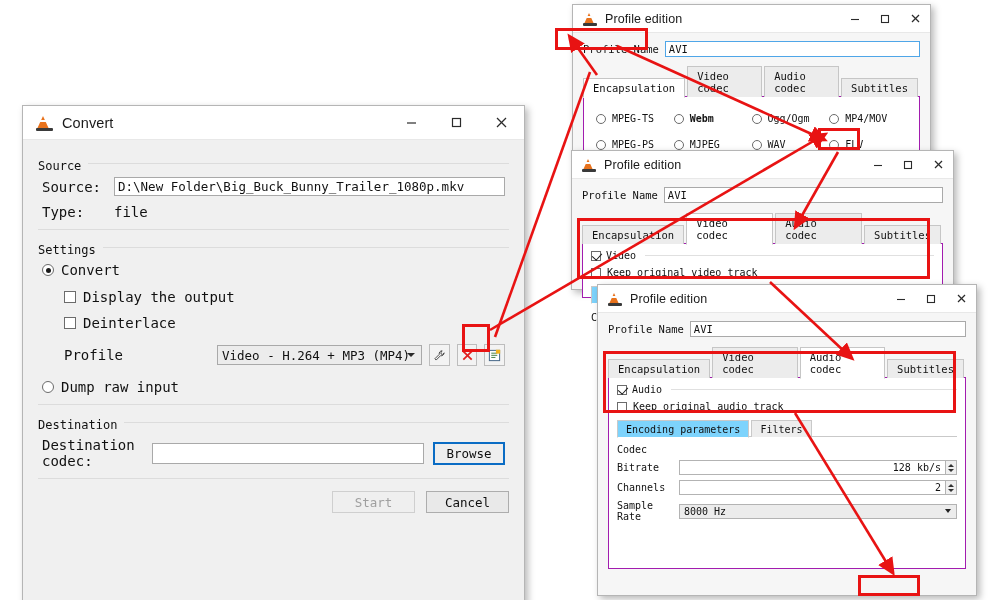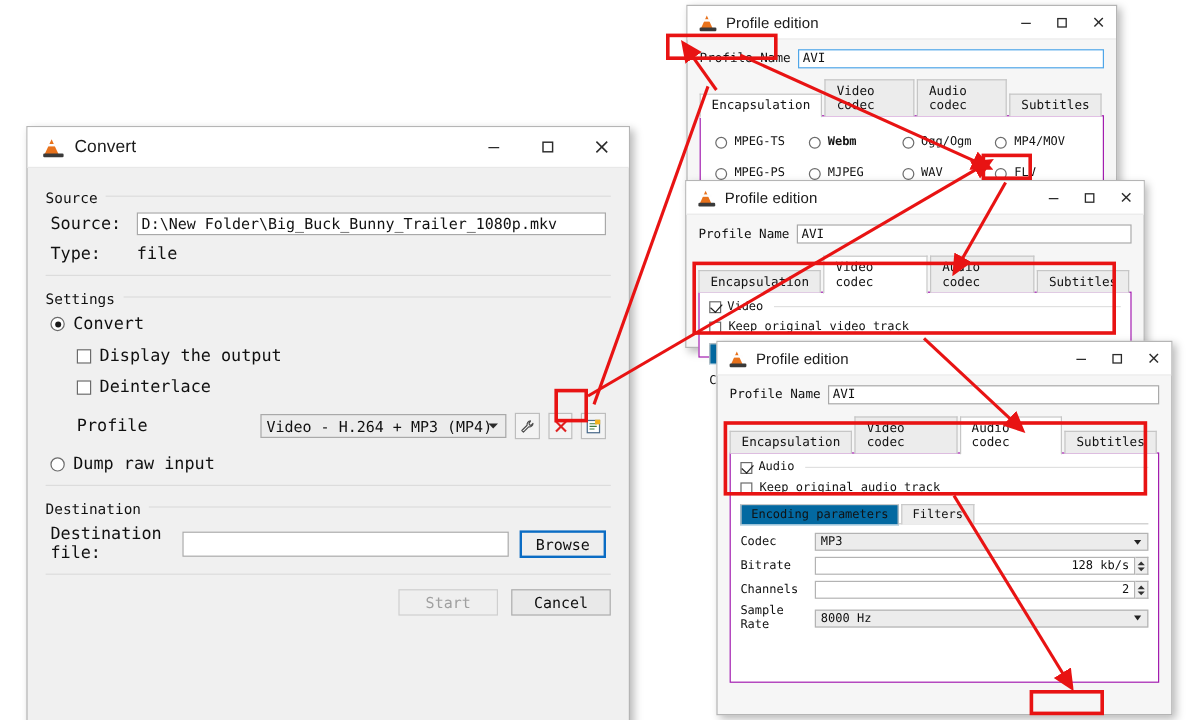--- a/index.html
+++ b/index.html
@@ -143,21 +143,21 @@
   .inner-grp-hdr{display:flex;align-items:center;gap:5px;font-size:10px;color:#111;position:relative;}
   .inner-grp-hdr .line{flex:1;height:1px;background:#e0e0e0;margin-left:4px;}
   .sub-check{display:flex;align-items:center;gap:6px;font-size:10px;color:#111;margin-top:6px;}
   .sub-check .check{width:10px;height:10px;}
 
   .subtabs{display:flex;align-items:flex-end;margin-top:7px;}
   .subtab{
     font-size:10px;color:#111;padding:2.5px 8px;border:1px solid #c9c9c9;border-bottom:none;
     background:#ededed;margin-right:2px;box-sizing:border-box;
   }
-  .subtab.active{background:#0369a1;position:relative;top:1px;border-bottom:1px solid #fff;}
+  .subtab.active{background:#7dd3fc;position:relative;top:1px;border-bottom:1px solid #fff;}
   .subpanel{border-top:1px solid #c9c9c9;margin-top:-1px;padding:7px 0 0 0;}
 
   .frow{display:flex;align-items:center;font-size:10px;color:#111;margin-bottom:5px;}
   .frow .fl{width:62px;flex:none;}
   .fctl{
     flex:1;height:15px;border:1px solid #b3b3b3;background:#ececec;
     display:flex;align-items:center;padding:0 4px;font-size:10px;color:#111;
     box-sizing:border-box;position:relative;
   }
   .fctl.white{background:#ffffff;justify-content:flex-end;}
@@ -283,21 +283,21 @@
       </div>
     </div>
 
     <div style="margin-top:10px;">
       <div style="position:relative;height:14px;">
         <div style="position:absolute;left:0;right:0;top:7px;height:1px;background:#dcdcdc;"></div>
         <span class="mono" style="position:relative;background:#f0f0f0;padding-right:7px;font-size:12px;color:#111;">Destination</span>
       </div>
       <div style="padding:0 4px 9px 4px;border-bottom:1px solid #dcdcdc;">
         <div class="row" style="margin-top:8px;">
-          <span class="mono lbl" style="width:110px;flex:none;">Destination file:</span>
+          <span class="mono lbl" style="width:110px;flex:none;">Destination codec:</span>
           <span class="txtinput mono" style="flex:1;height:21px;" title=""></span>
           <span class="btn primary mono" style="margin-left:9px;width:72px;height:23px;">Browse</span>
         </div>
       </div>
     </div>
 
     <div style="display:flex;justify-content:flex-end;gap:11px;margin-top:12px;">
       <span class="btn disabled mono" style="width:83px;">Start</span>
       <span class="btn mono" style="width:83px;">Cancel</span>
     </div>
@@ -525,24 +525,20 @@
           <span class="check"></span>
           <span class="mono">Keep original audio track</span>
         </div>
         <div class="subtabs">
           <span class="subtab active mono">Encoding parameters</span>
           <span class="subtab mono">Filters</span>
         </div>
         <div class="subpanel">
           <div class="frow">
             <span class="fl mono">Codec</span>
-            <span class="fctl mono">
-              <span>MP3</span>
-              <i class="arw"></i>
-            </span>
           </div>
           <div class="frow">
             <span class="fl mono">Bitrate</span>
             <span class="fctl white mono">128 kb/s</span>
             <span class="spin">
                 <i class="up"></i>
                 <i class="dn"></i>
               </span>
           </div>
           <div class="frow">

